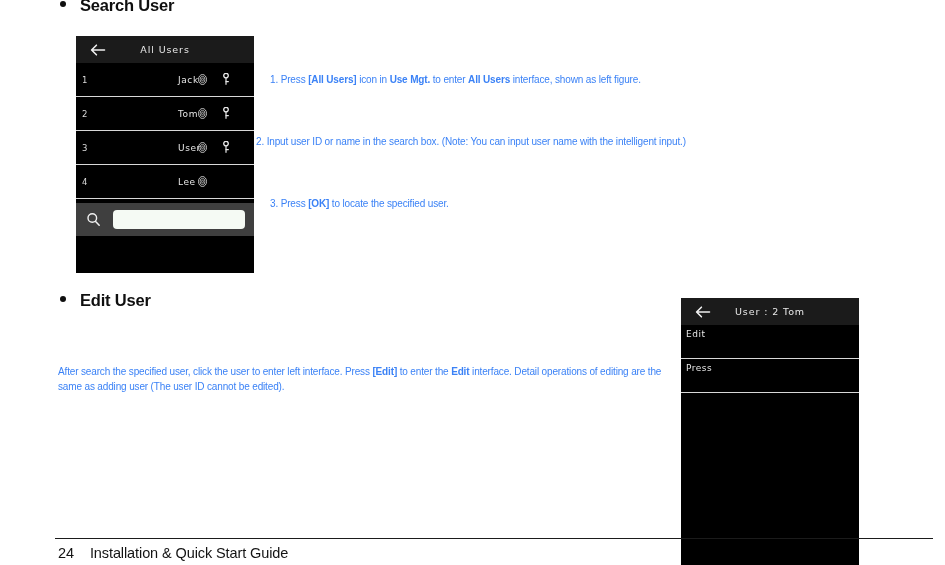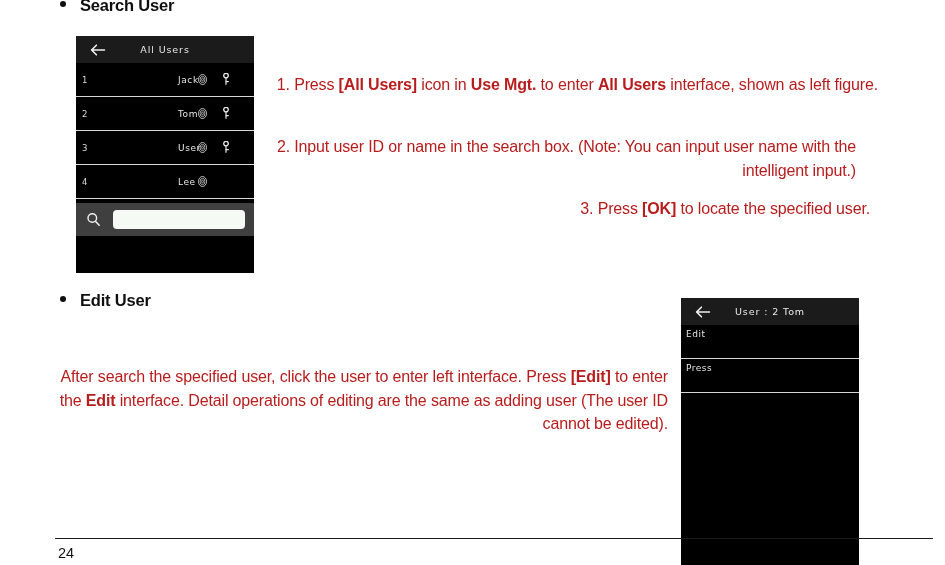--- a/index.html
+++ b/index.html
@@ -177,25 +177,24 @@
     letter-spacing: 0.5px;
   }
   .menu-blank {
     background: #000000;
     height: 140px;
   }
 
   
   .para {
     position: absolute;
-    font-size: 16px;
+    font-size: 10px;
     line-height: 1.47;
-    color: #b91c1c;
+    color: #3b82f6;
     letter-spacing: -0.15px;
-    text-align: right;
   }
   .para b { font-weight: bold; }
   #para-step1 { left: 270px; top: 73px;  width: 608px; }
   #para-step2 { left: 256px; top: 135px; width: 600px; }
   #para-step3 { left: 270px; top: 197px; width: 600px; }
   #para-edit  { left: 58px;  top: 365px; width: 610px; }
 
   
   #footer-rule {
     position: absolute;
@@ -368,13 +367,14 @@
   <div class="menu-row">
     <span class="menu-row-label">Press</span>
   </div>
 
   <div class="menu-blank"></div>
 </div>
 
 <div id="footer-rule"></div>
 <div id="footer">
   <span>24</span>
+  <span>Installation &amp; Quick Start Guide</span>
 </div>
 
 </body></html>

